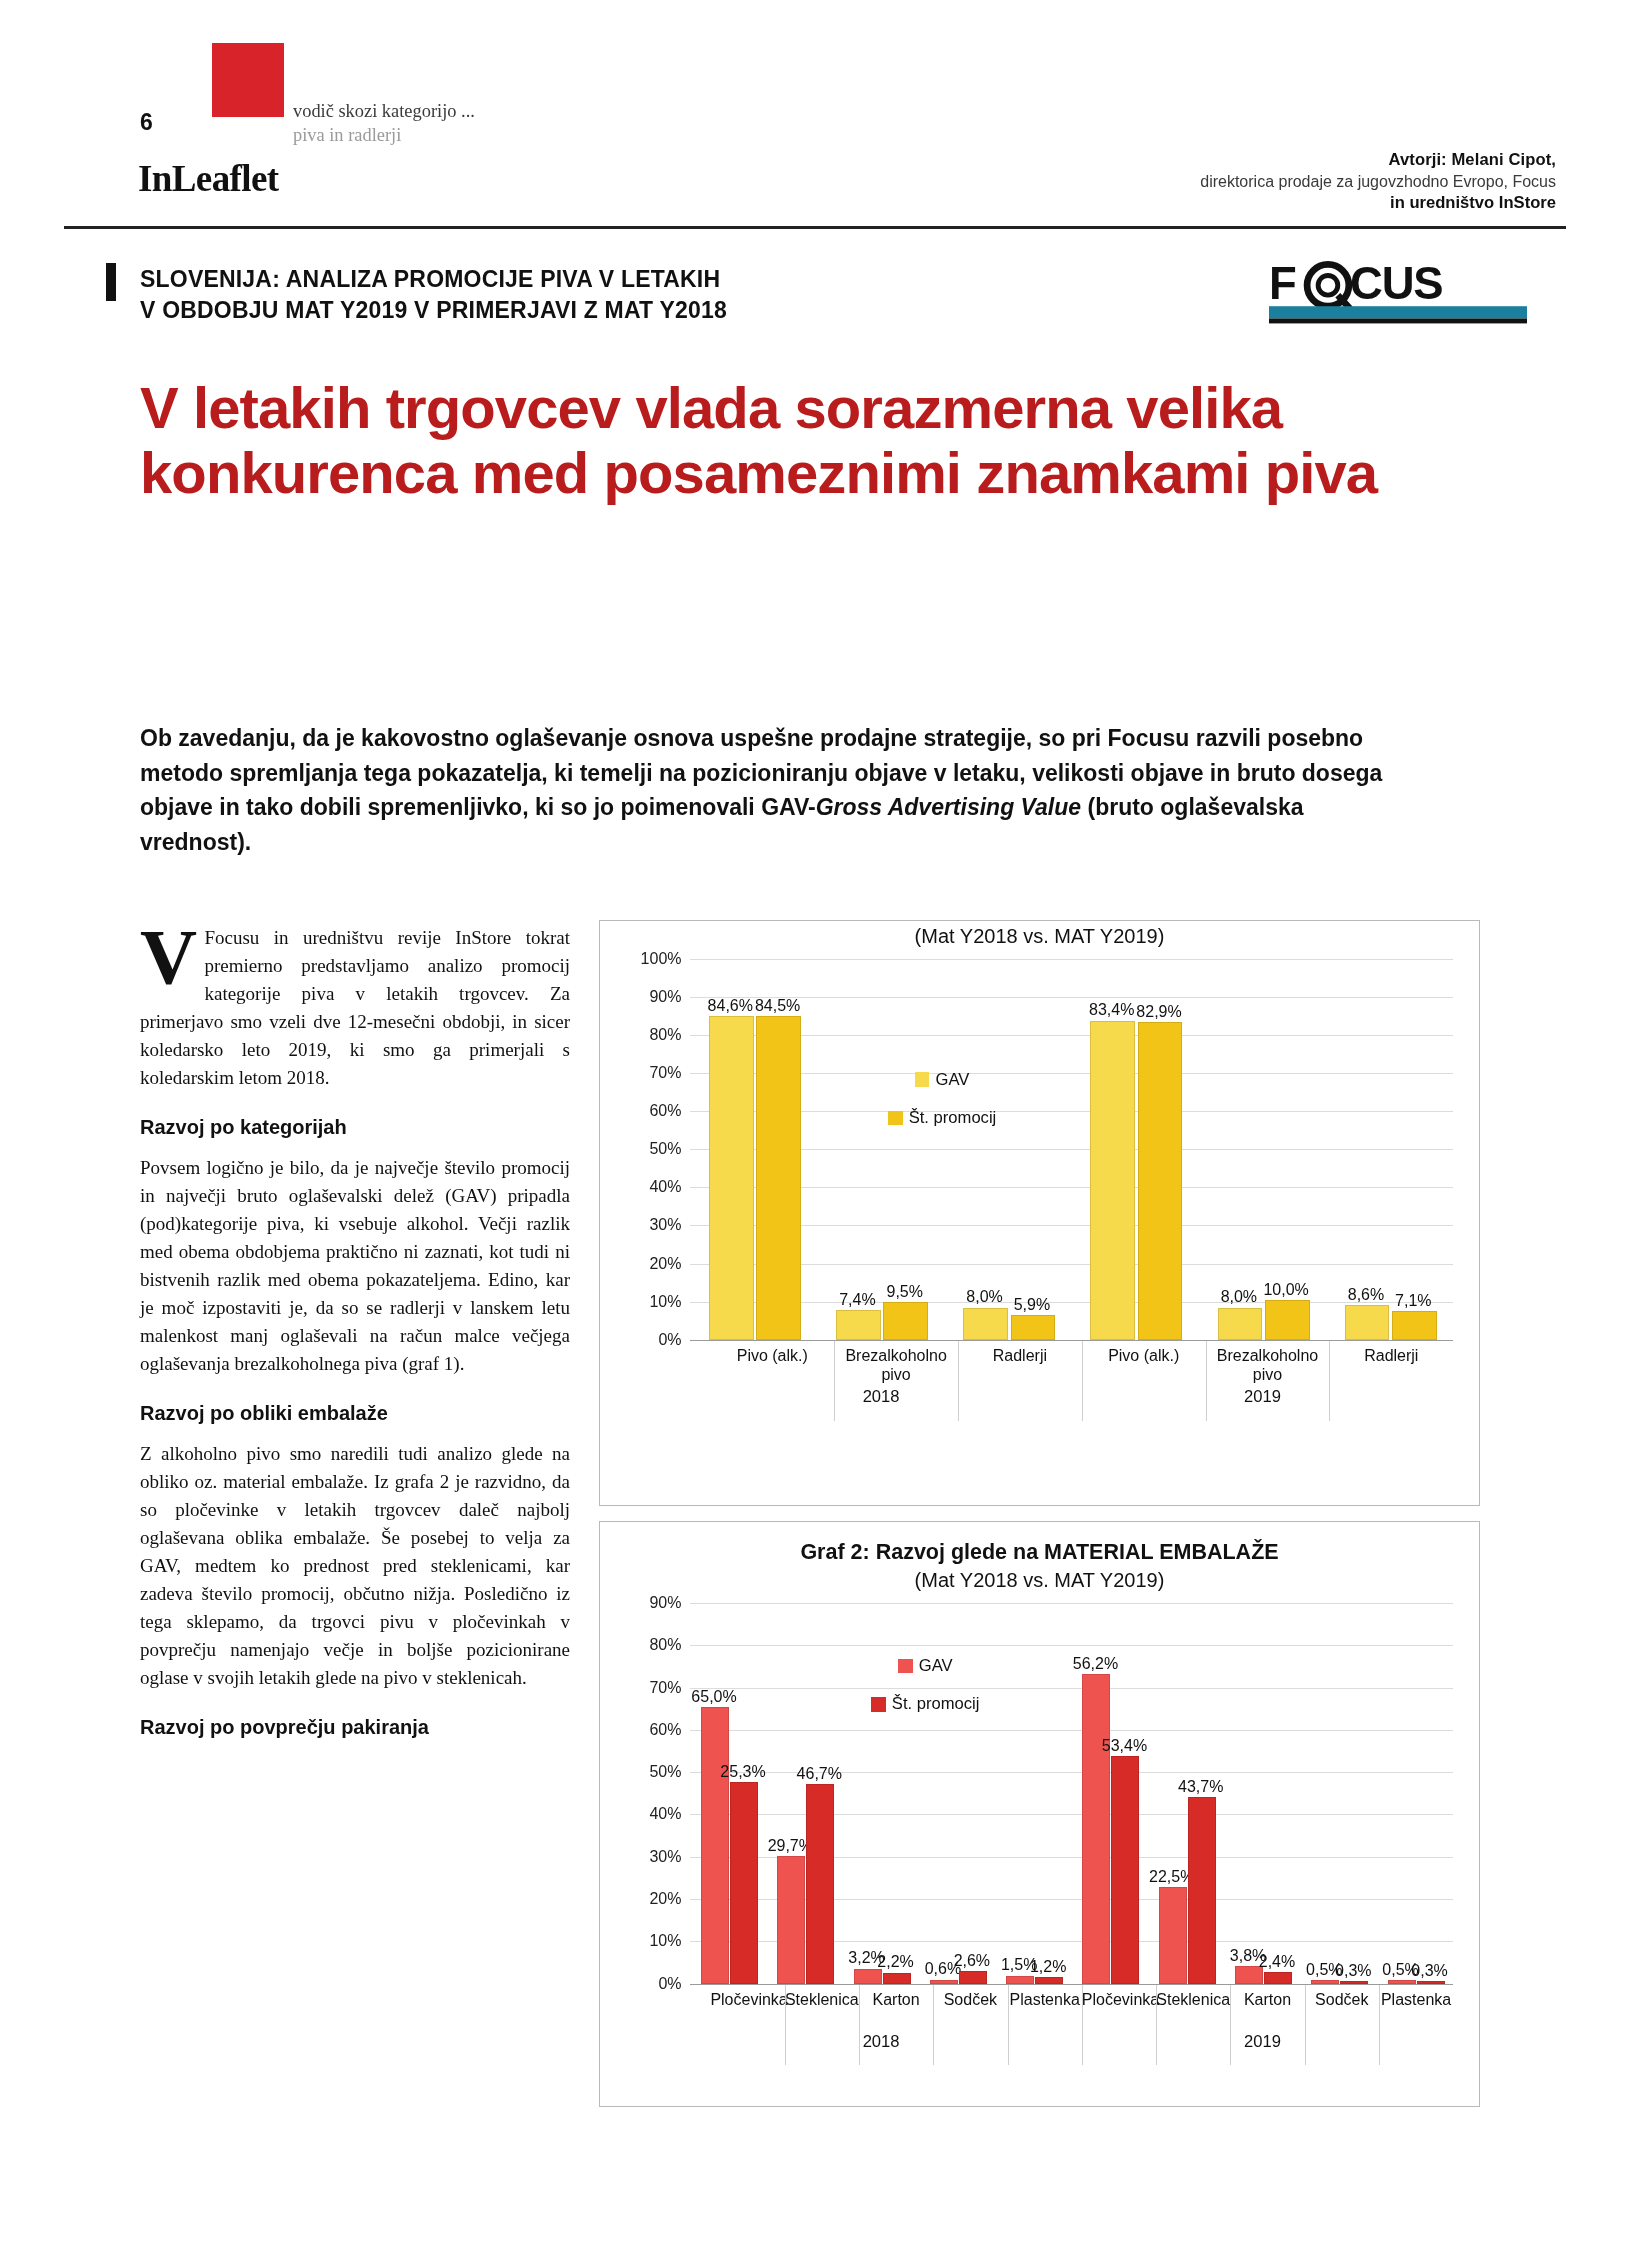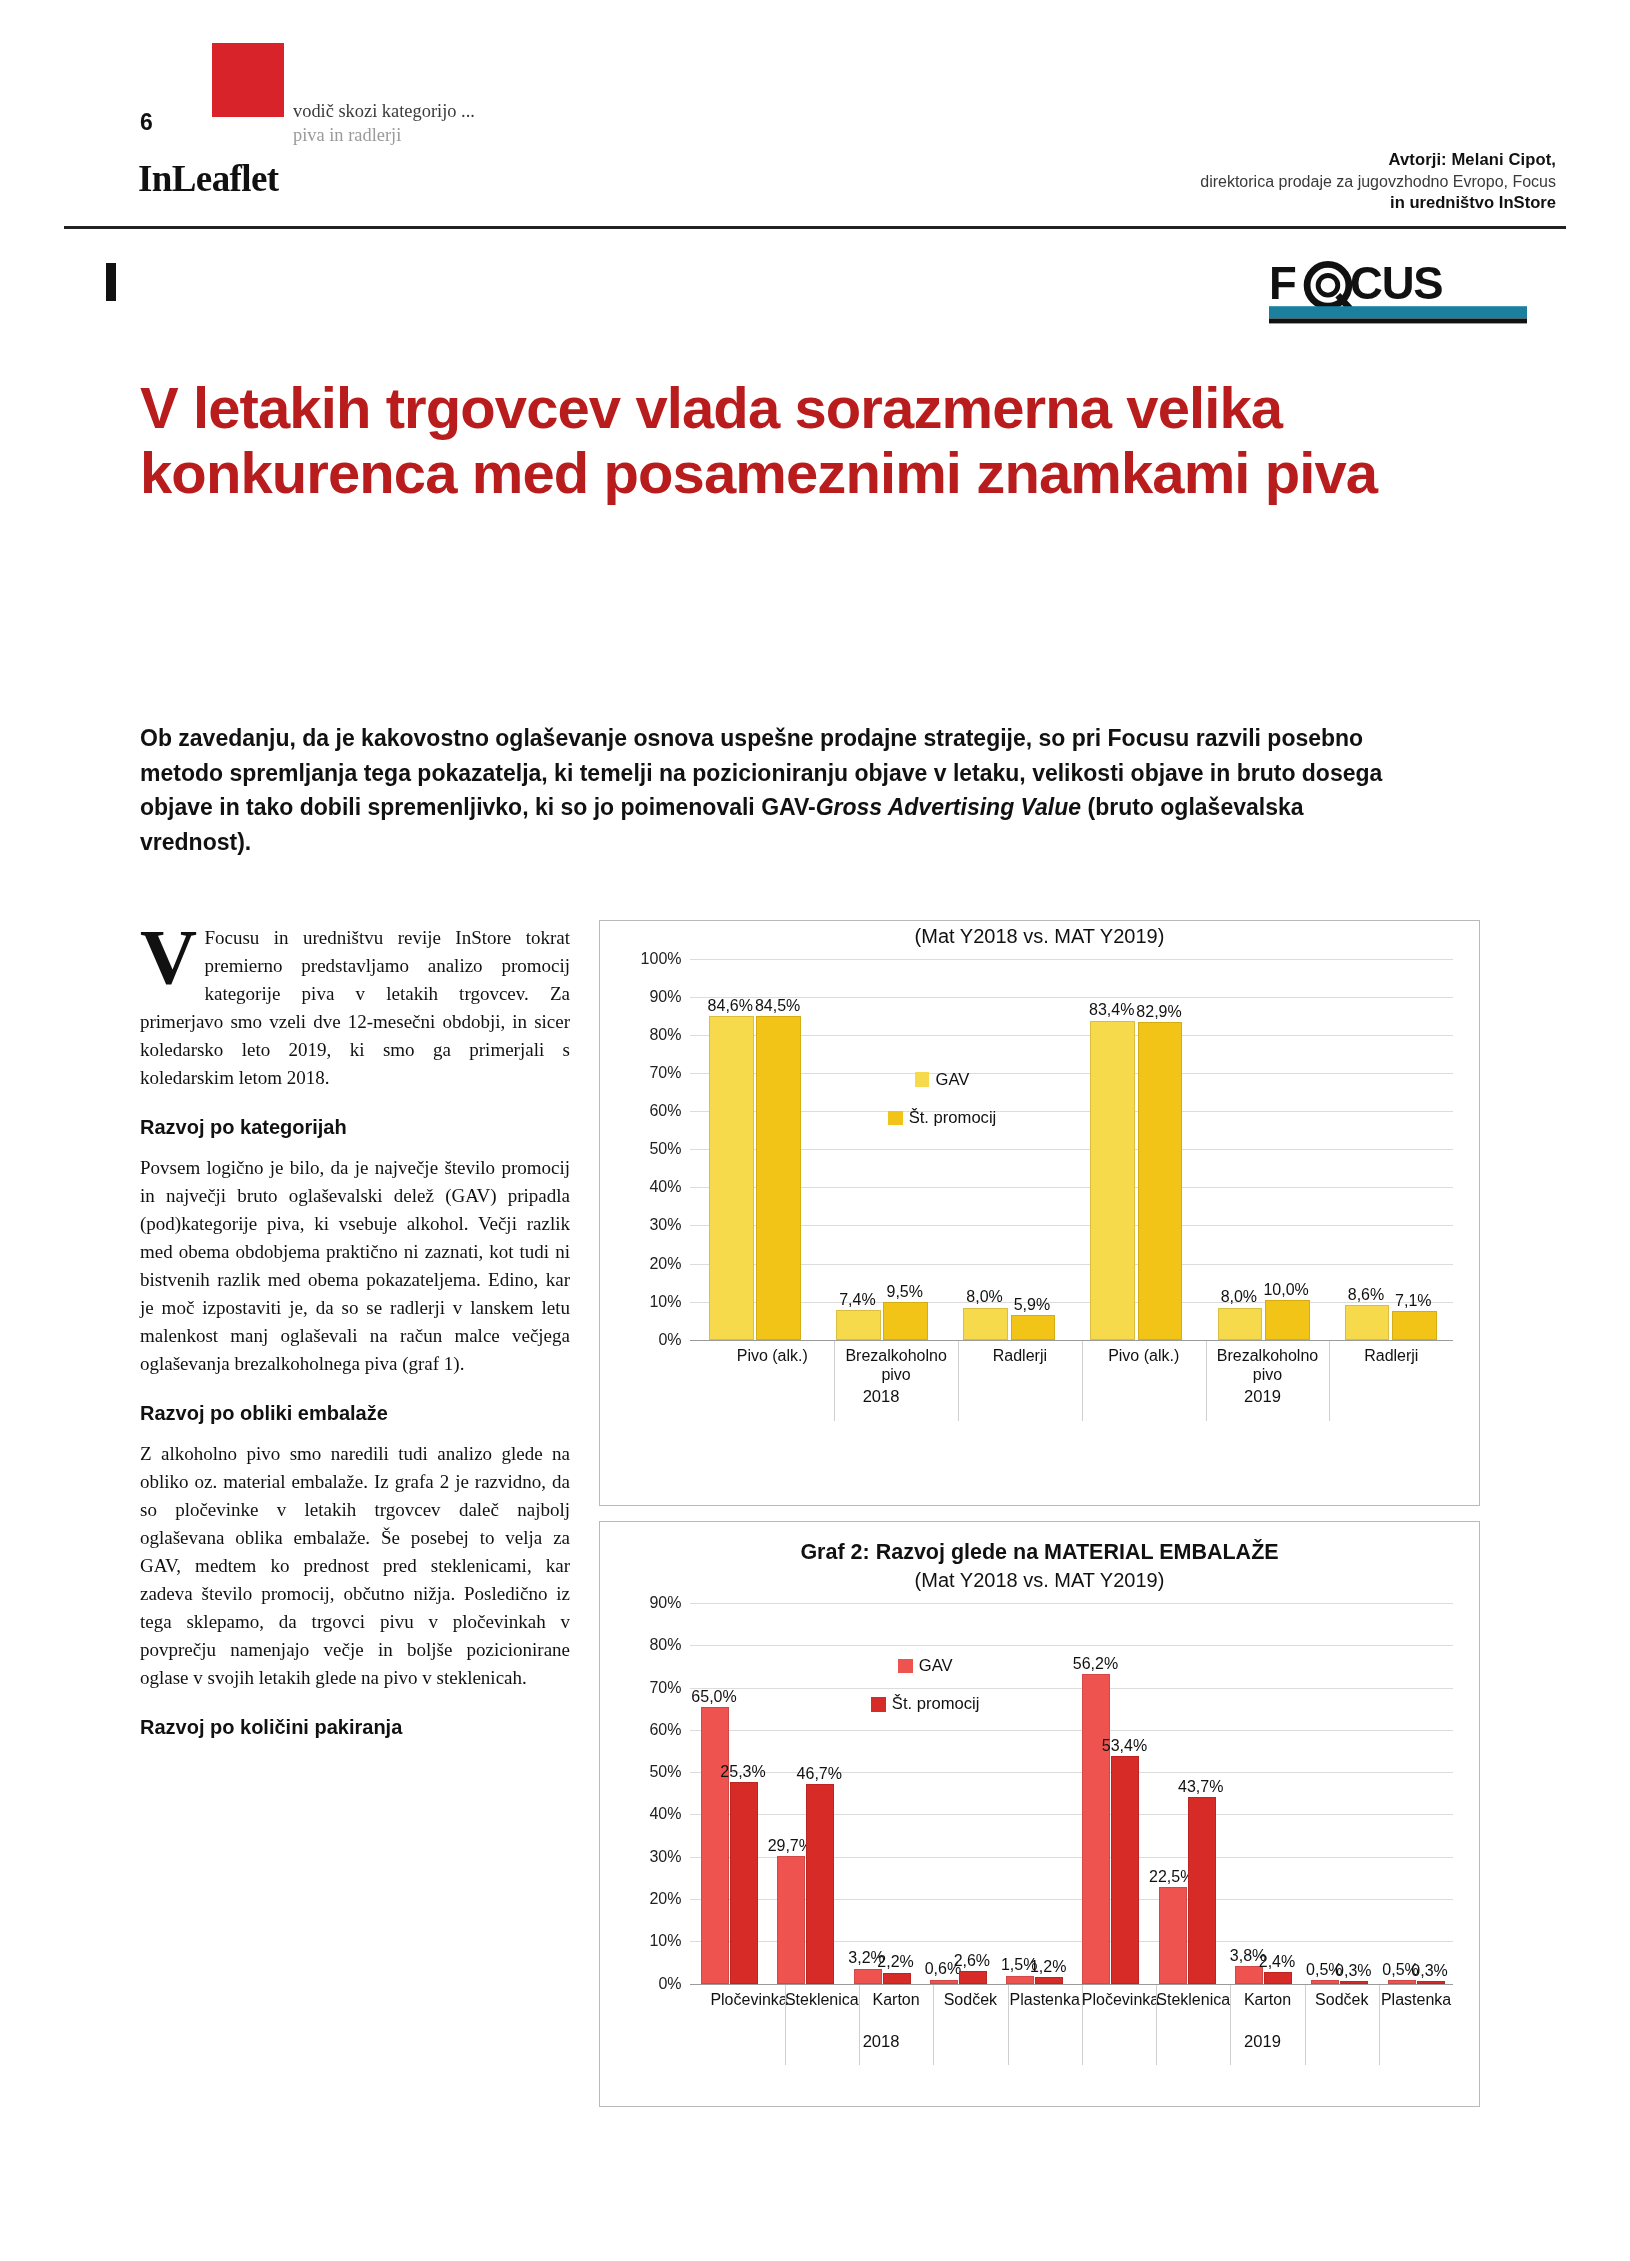--- a/index.html
+++ b/index.html
@@ -160,20 +160,24 @@
   <div class="hdr-kicker2">piva in radlerji</div>
   <div class="hdr-logo">InLeaflet</div>
   <div class="hdr-authors">
     <div class="l1">Avtorji: Melani Cipot,</div>
     <div class="l2">direktorica prodaje za jugovzhodno Evropo, Focus</div>
     <div class="l3">in uredništvo InStore</div>
   </div>
   <div class="hdr-rule"></div>
 
   <div class="sec-bar"></div>
+  <div class="sec-title">
+    <div>SLOVENIJA: ANALIZA PROMOCIJE PIVA V LETAKIH</div>
+    <div>V OBDOBJU MAT Y2019 V PRIMERJAVI Z MAT Y2018</div>
+  </div>
 
   <div class="focus-logo">
     <svg viewBox="0 0 420 130" width="258" height="80">
       <text x="0" y="68" font-family="Liberation Sans, sans-serif" font-size="74" font-weight="bold" fill="#111" letter-spacing="-2">F</text>
       <circle cx="96" cy="46" r="34" fill="none" stroke="#111" stroke-width="11"></circle>
       <circle cx="96" cy="46" r="16" fill="none" stroke="#111" stroke-width="8"></circle>
       <line x1="112" y1="62" x2="132" y2="84" stroke="#111" stroke-width="11"></line>
       <text x="132" y="68" font-family="Liberation Sans, sans-serif" font-size="74" font-weight="bold" fill="#111" letter-spacing="-2">CUS</text>
       <rect x="0" y="80" width="420" height="20" fill="#1b7f9e"></rect>
       <rect x="0" y="100" width="420" height="8" fill="#111"></rect>
@@ -185,21 +189,21 @@
   <div class="lead">
     <span>Ob zavedanju, da je kakovostno oglaševanje osnova uspešne prodajne strategije, so pri Focusu razvili posebno metodo spremljanja tega pokazatelja, ki temelji na pozicioniranju objave v letaku, velikosti objave in bruto dosega objave in tako dobili spremenljivko, ki so jo poimenovali GAV-</span><i>Gross Advertising Value</i><span> (bruto oglaševalska vrednost).</span>
   </div>
 
   <div class="col">
     <p class="para"><span class="dropcap">V</span><span>Focusu in uredništvu revije InStore tokrat premierno predstavljamo analizo promocij kategorije piva v letakih trgovcev. Za primerjavo smo vzeli dve 12-mesečni obdobji, in sicer koledarsko leto 2019, ki smo ga primerjali s koledarskim letom 2018.</span></p>
     <h3>Razvoj po kategorijah</h3>
     <p class="para">Povsem logično je bilo, da je največje število promocij in največji bruto oglaševalski delež (GAV) pripadla (pod)kategorije piva, ki vsebuje alkohol. Večji razlik med obema obdobjema praktično ni zaznati, kot tudi ni bistvenih razlik med obema pokazateljema. Edino, kar je moč izpostaviti je, da so se radlerji v lanskem letu malenkost manj oglaševali na račun malce večjega oglaševanja brezalkoholnega piva (graf 1).</p>
     <h3>Razvoj po obliki embalaže</h3>
     <p class="para">Z alkoholno pivo smo naredili tudi analizo glede na obliko oz. material embalaže. Iz grafa 2 je razvidno, da so pločevinke v letakih trgovcev daleč najbolj oglaševana oblika embalaže. Še posebej to velja za GAV, medtem ko prednost pred steklenicami, kar zadeva število promocij, občutno nižja. Posledično iz tega sklepamo, da trgovci pivu v pločevinkah v povprečju namenjajo večje in boljše pozicionirane oglase v svojih letakih glede na pivo v steklenicah.</p>
-    <h3>Razvoj po količini pakiranja</h3>
+    <h3>Razvoj po povprečju pakiranja</h3>
   </div>
 
   <div class="chart-panel" id="panel1">
     <div class="chart-sub">(Mat Y2018 vs. MAT Y2019)</div>
     <div class="plot" id="plot1">
         <div class="yaxis">
           <div class="ylab" style="top: 381px;">0%</div>
           <div class="ylab" style="top: 343px;">10%</div>
           <div class="ylab" style="top: 305px;">20%</div>
           <div class="ylab" style="top: 266px;">30%</div>

